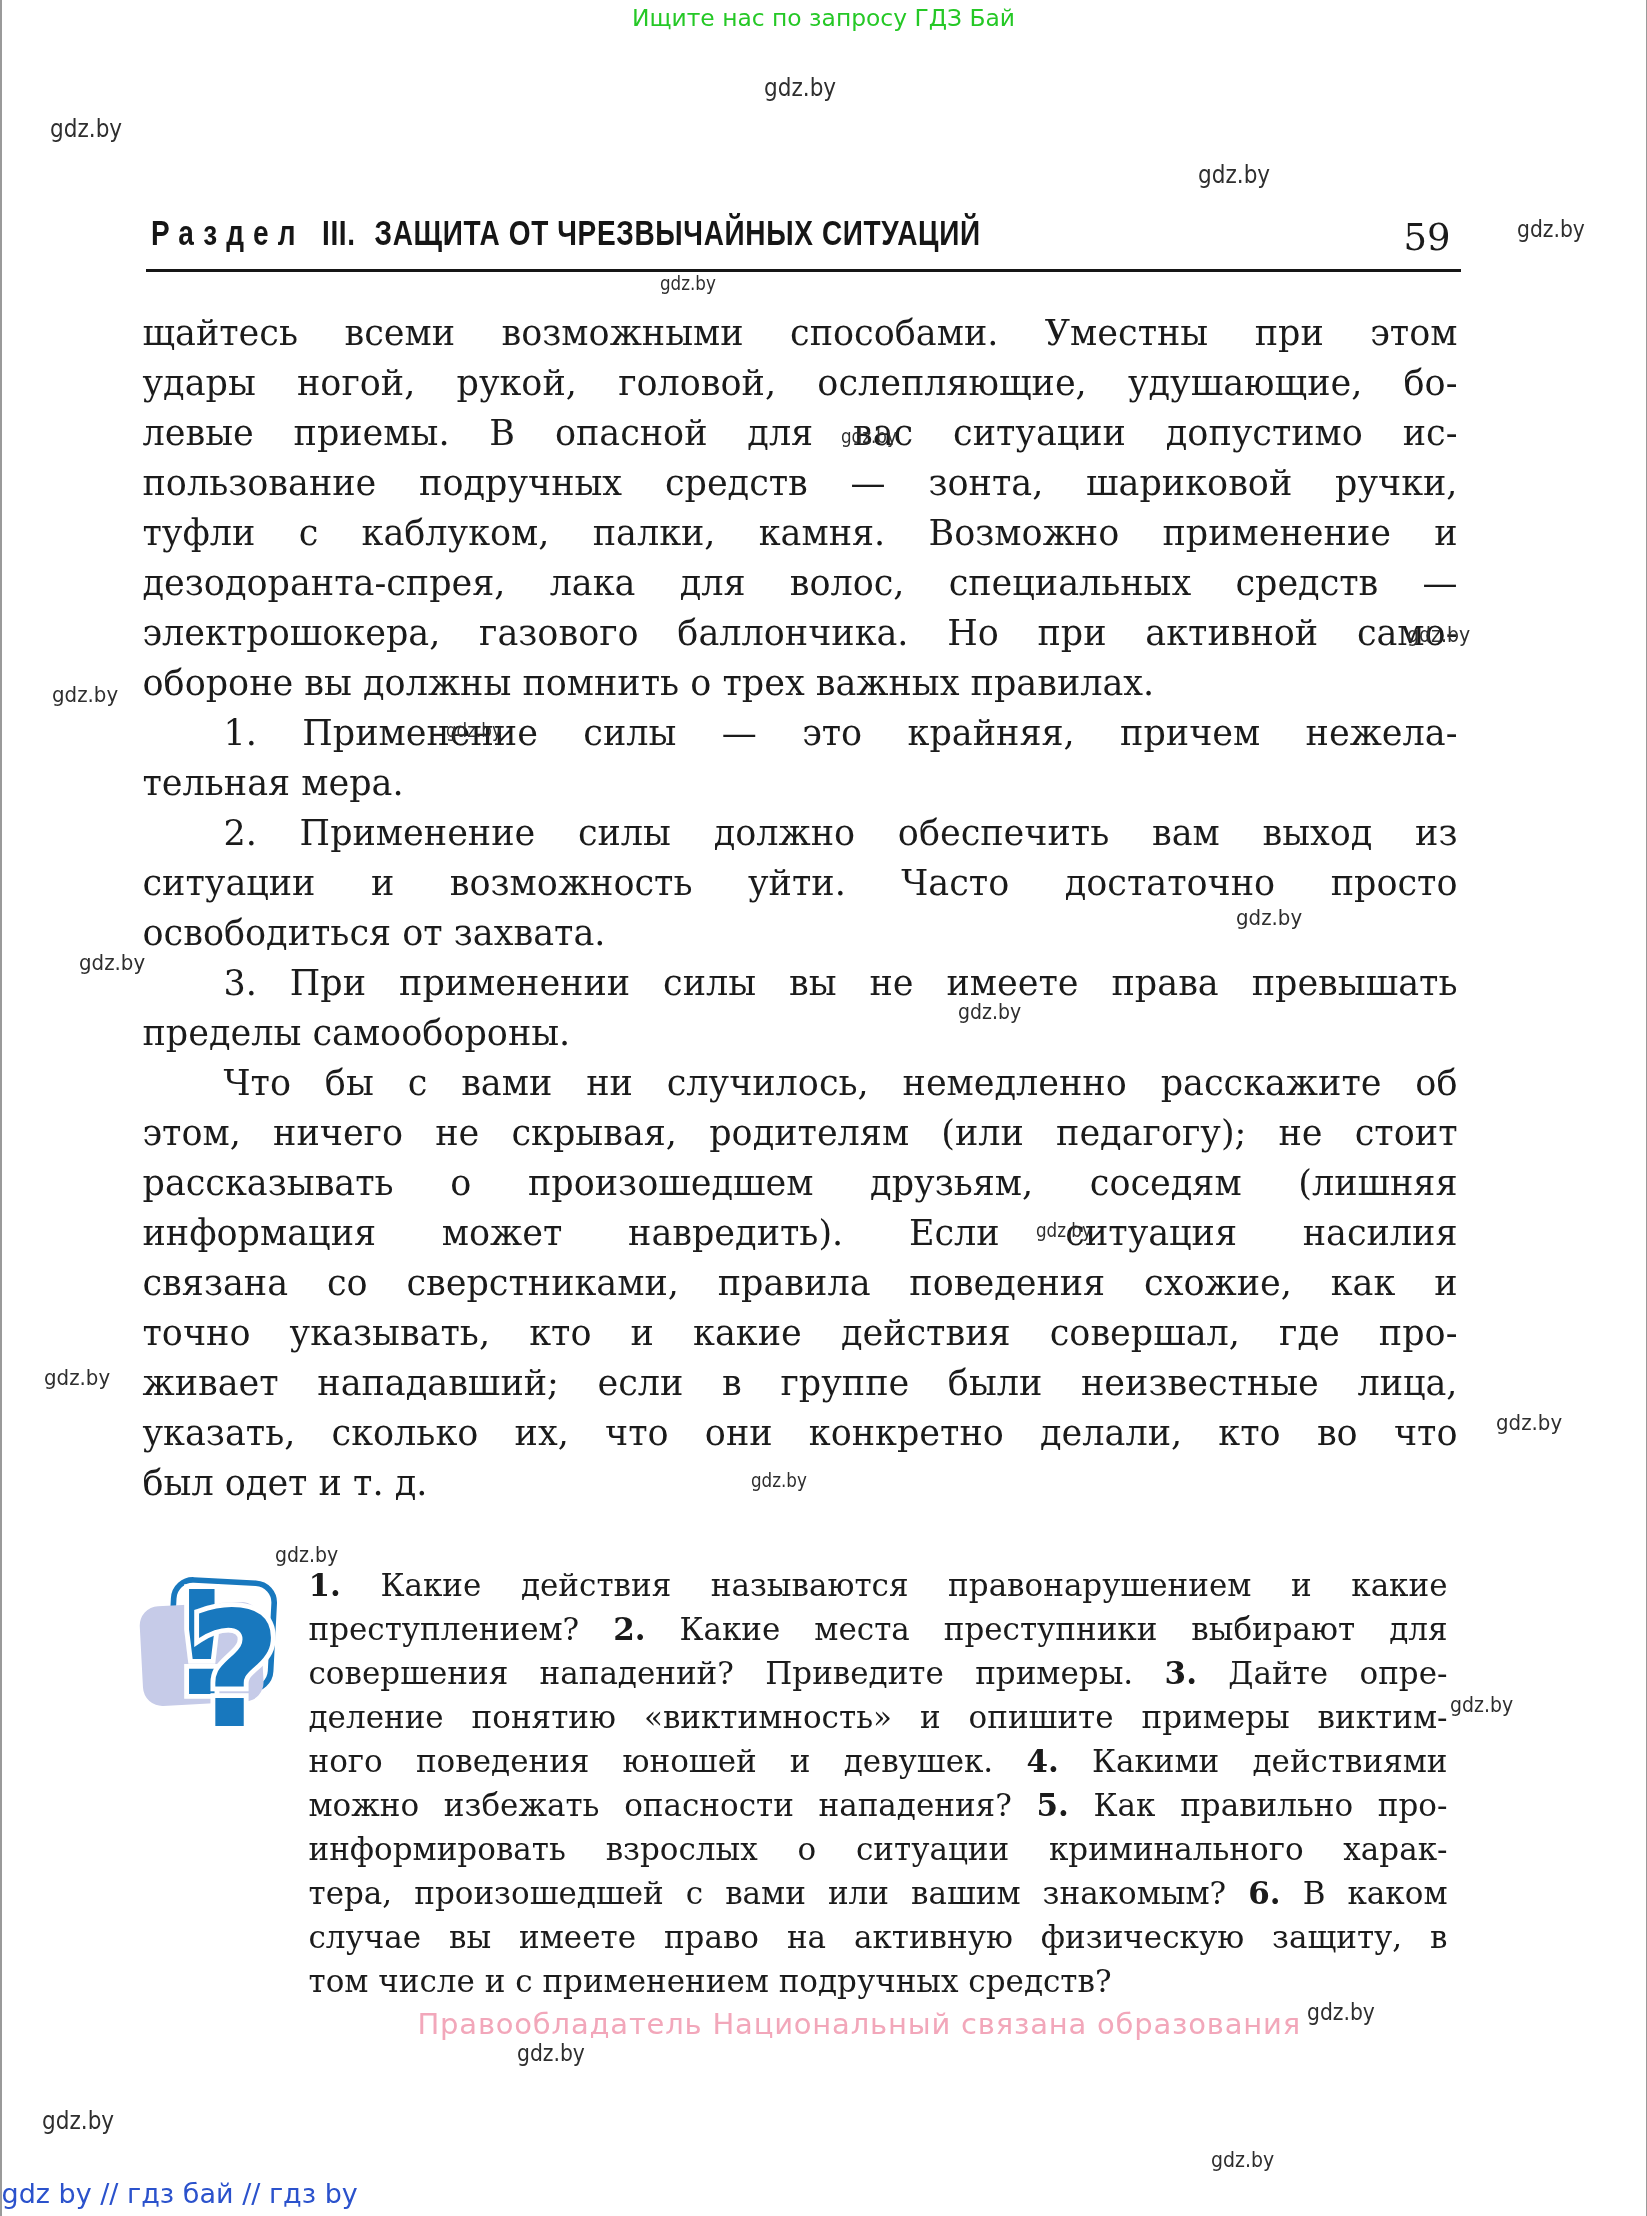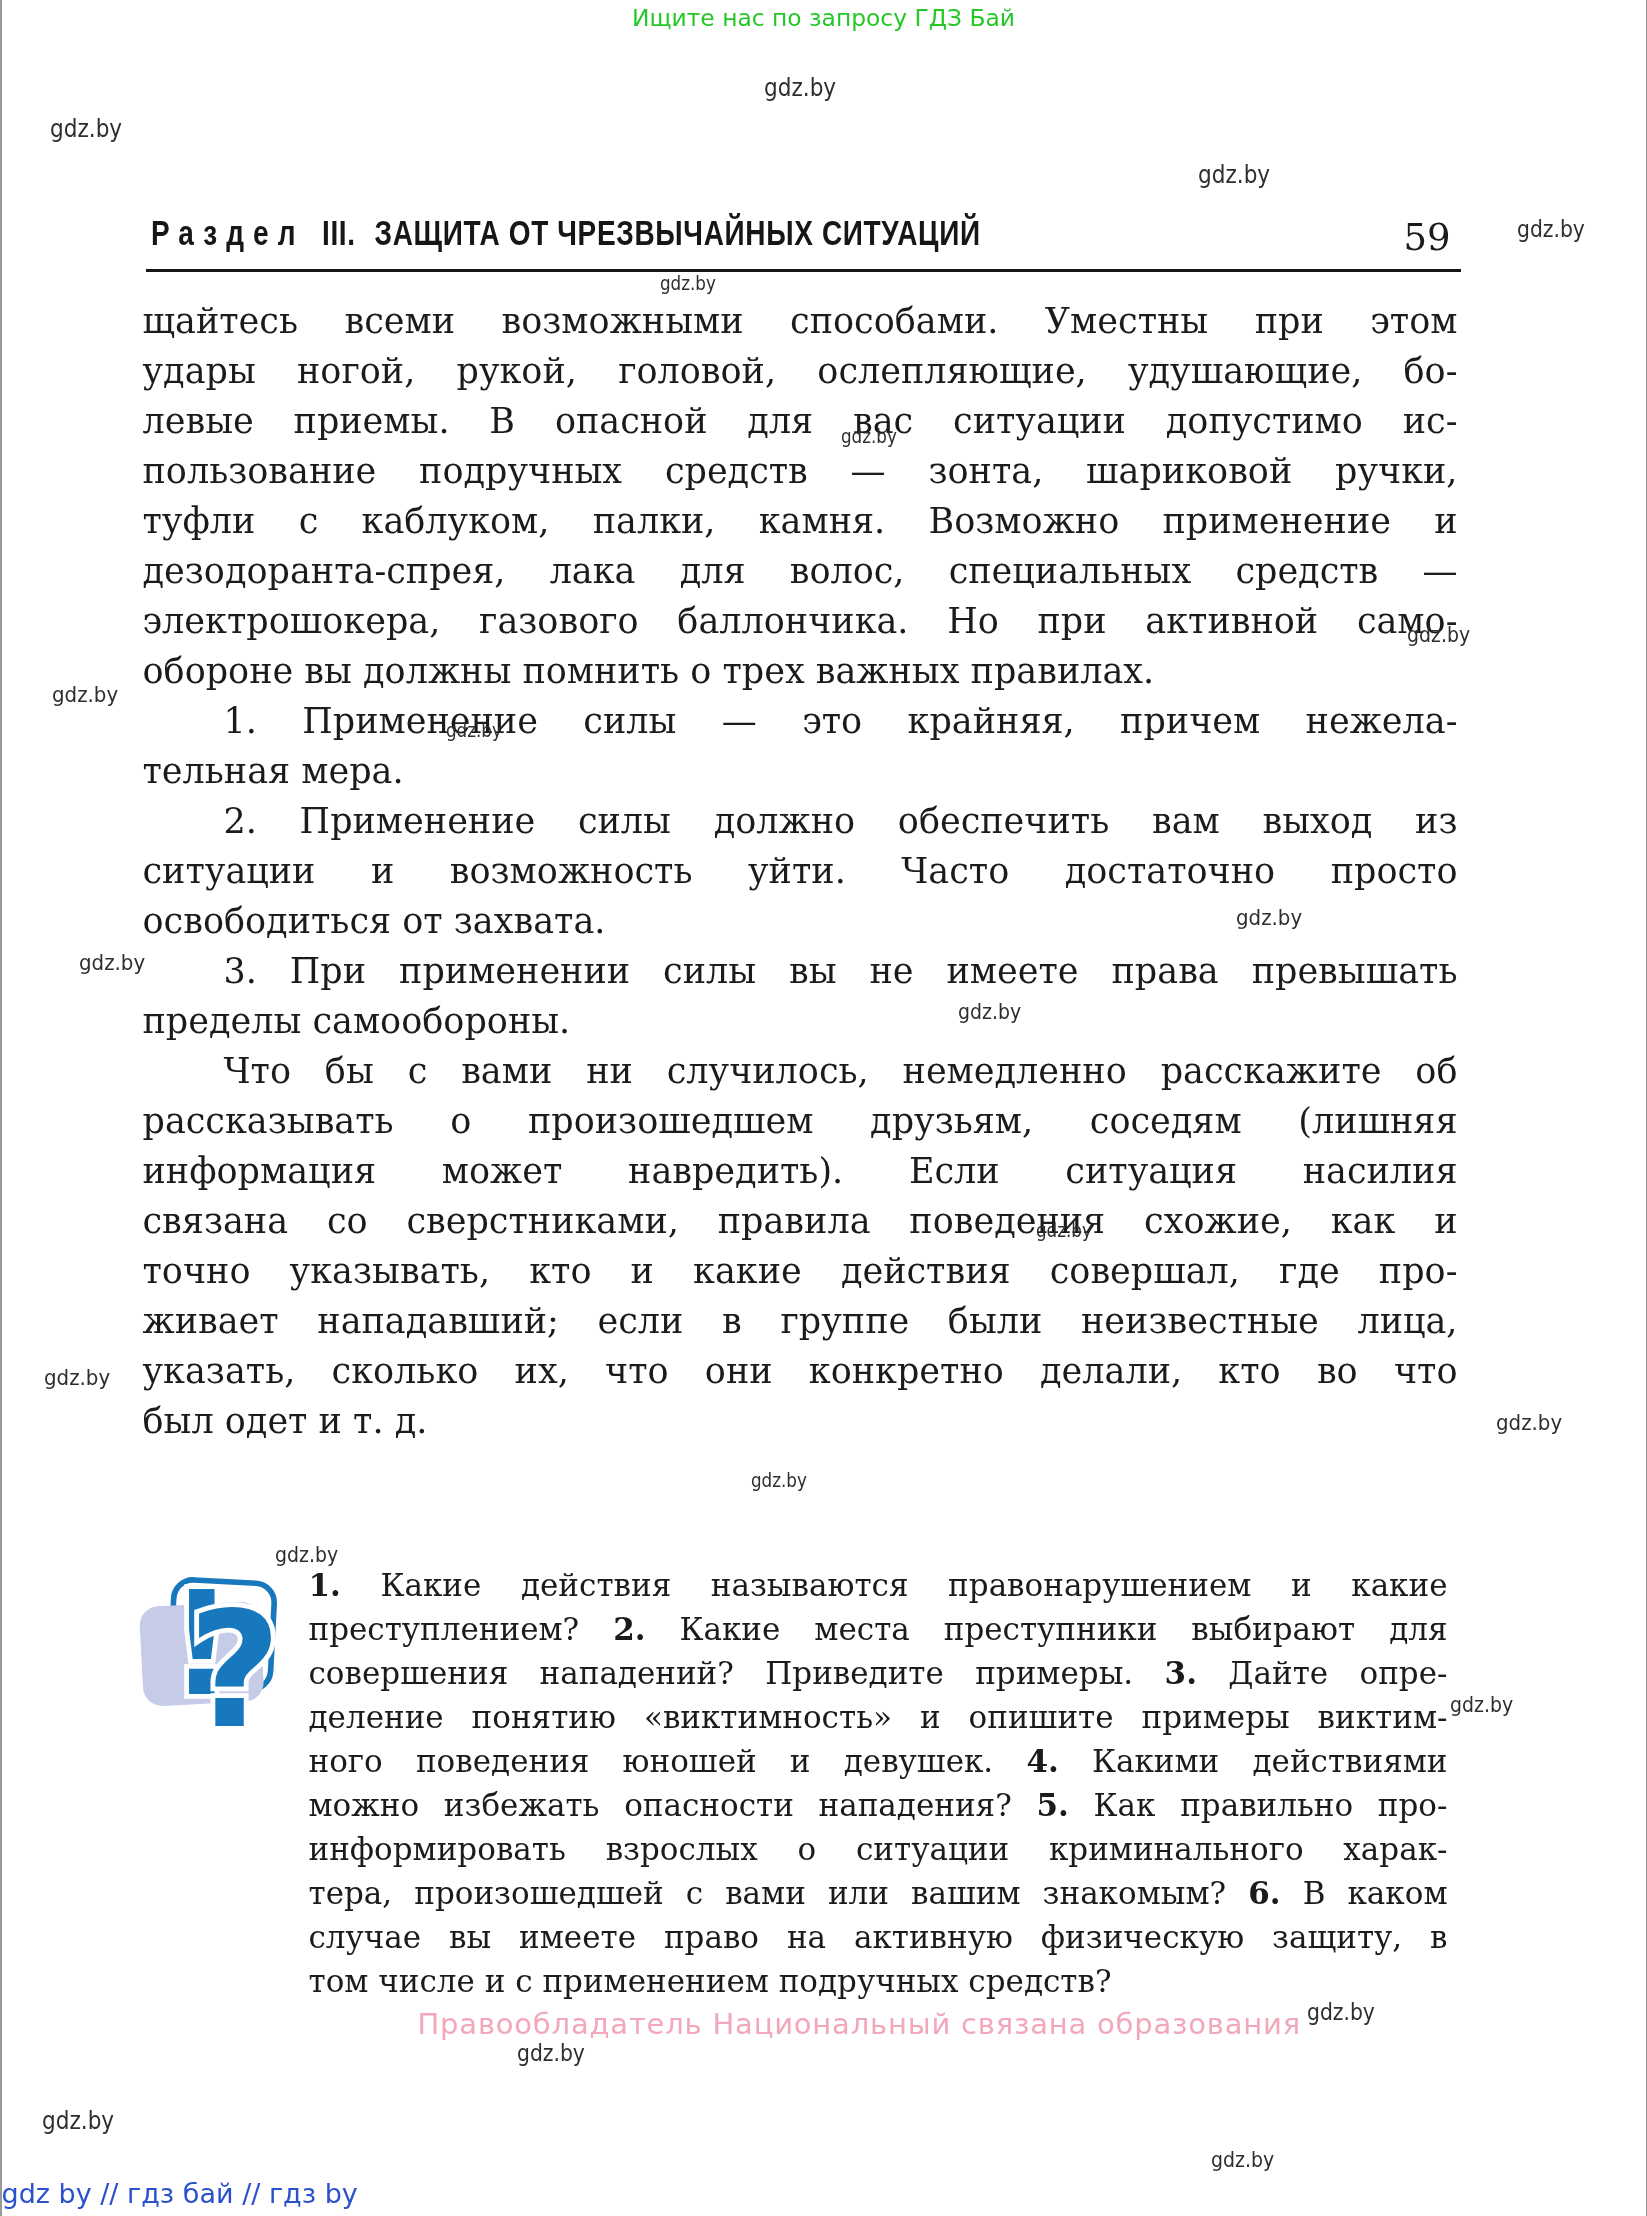--- a/index.html
+++ b/index.html
@@ -14,21 +14,21 @@
   }
   #hdr{
     left:149px;top:213px;white-space:nowrap;
     font-family:"Liberation Sans",sans-serif;font-weight:bold;font-size:35px;
     transform:scaleX(.8);transform-origin:left top;letter-spacing:0.8px;color:#161616;
   }
   #hdr .sec{letter-spacing:11.3px;margin-right:11.3px;font-weight:600;}
   #hdr .num{margin-right:13px;}
   #pageno{left:1402px;top:216px;font-size:37px;}
   #rule{left:144px;top:269px;width:1315px;height:3.2px;background:#161616;}
-  #body-lines{left:141px;top:296px;width:1315px;font-size:35px;line-height:50px;}
+  #body-lines{left:141px;top:308px;width:1315px;font-size:35px;line-height:50px;}
   #q-lines{left:307px;top:1563px;width:1139px;font-size:31px;line-height:44px;}
   .bl{text-align:justify;text-align-last:justify;}
   .bl.last{text-align-last:left;}
   .bl.ind{text-indent:81px;}
   #icon-wrap{left:136px;top:1567px;width:145px;height:169px;}
   #pink{
     left:416px;top:2007px;font-family:"DejaVu Sans",sans-serif;
     font-size:29px;color:#f2a7ba;letter-spacing:0.8px;white-space:nowrap;
   }
   #blue{
@@ -67,20 +67,21 @@
       <div class="bl">электрошокера, газового баллончика. Но при активной само-</div>
       <div class="bl last">обороне вы должны помнить о трех важных правилах.</div>
       <div class="bl ind">1. Применение силы — это крайняя, причем нежела-</div>
       <div class="bl last">тельная мера.</div>
       <div class="bl ind">2. Применение силы должно обеспечить вам выход из</div>
       <div class="bl">ситуации и возможность уйти. Часто достаточно просто</div>
       <div class="bl last">освободиться от захвата.</div>
       <div class="bl ind">3. При применении силы вы не имеете права превышать</div>
       <div class="bl last">пределы самообороны.</div>
       <div class="bl ind">Что бы с вами ни случилось, немедленно расскажите об</div>
+      <div class="bl">этом, ничего не скрывая, родителям (или педагогу); не стоит</div>
       <div class="bl">рассказывать о произошедшем друзьям, соседям (лишняя</div>
       <div class="bl">информация может навредить). Если ситуация насилия</div>
       <div class="bl">связана со сверстниками, правила поведения схожие, как и</div>
       <div class="bl">точно указывать, кто и какие действия совершал, где про-</div>
       <div class="bl">живает нападавший; если в группе были неизвестные лица,</div>
       <div class="bl">указать, сколько их, что они конкретно делали, кто во что</div>
       <div class="bl last">был одет и т. д.</div>
     </div>
 
   <div id="icon-wrap" class="abs">

